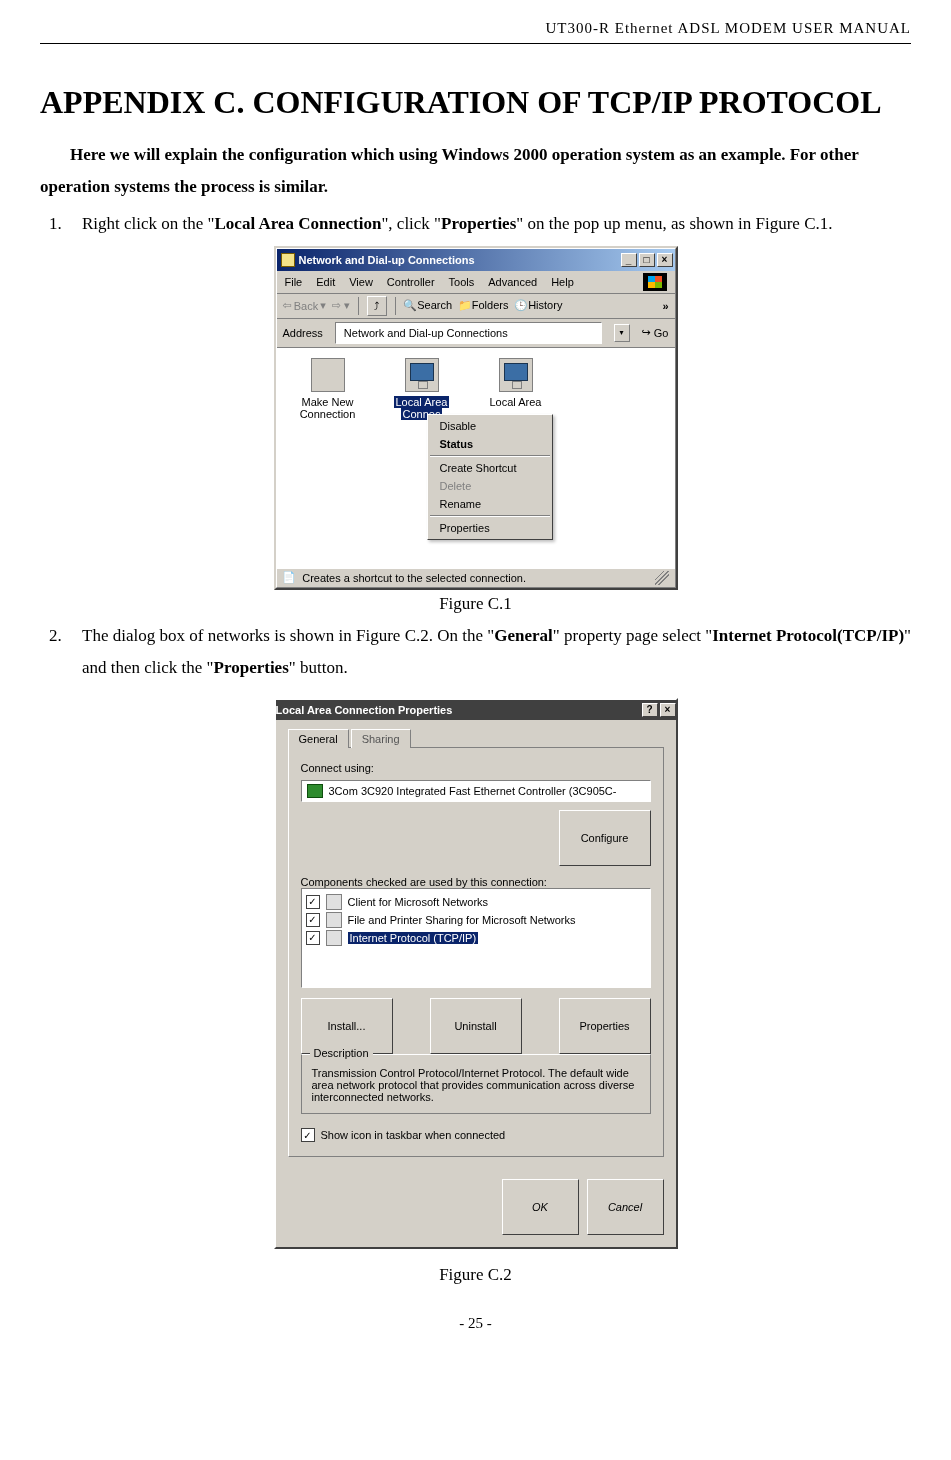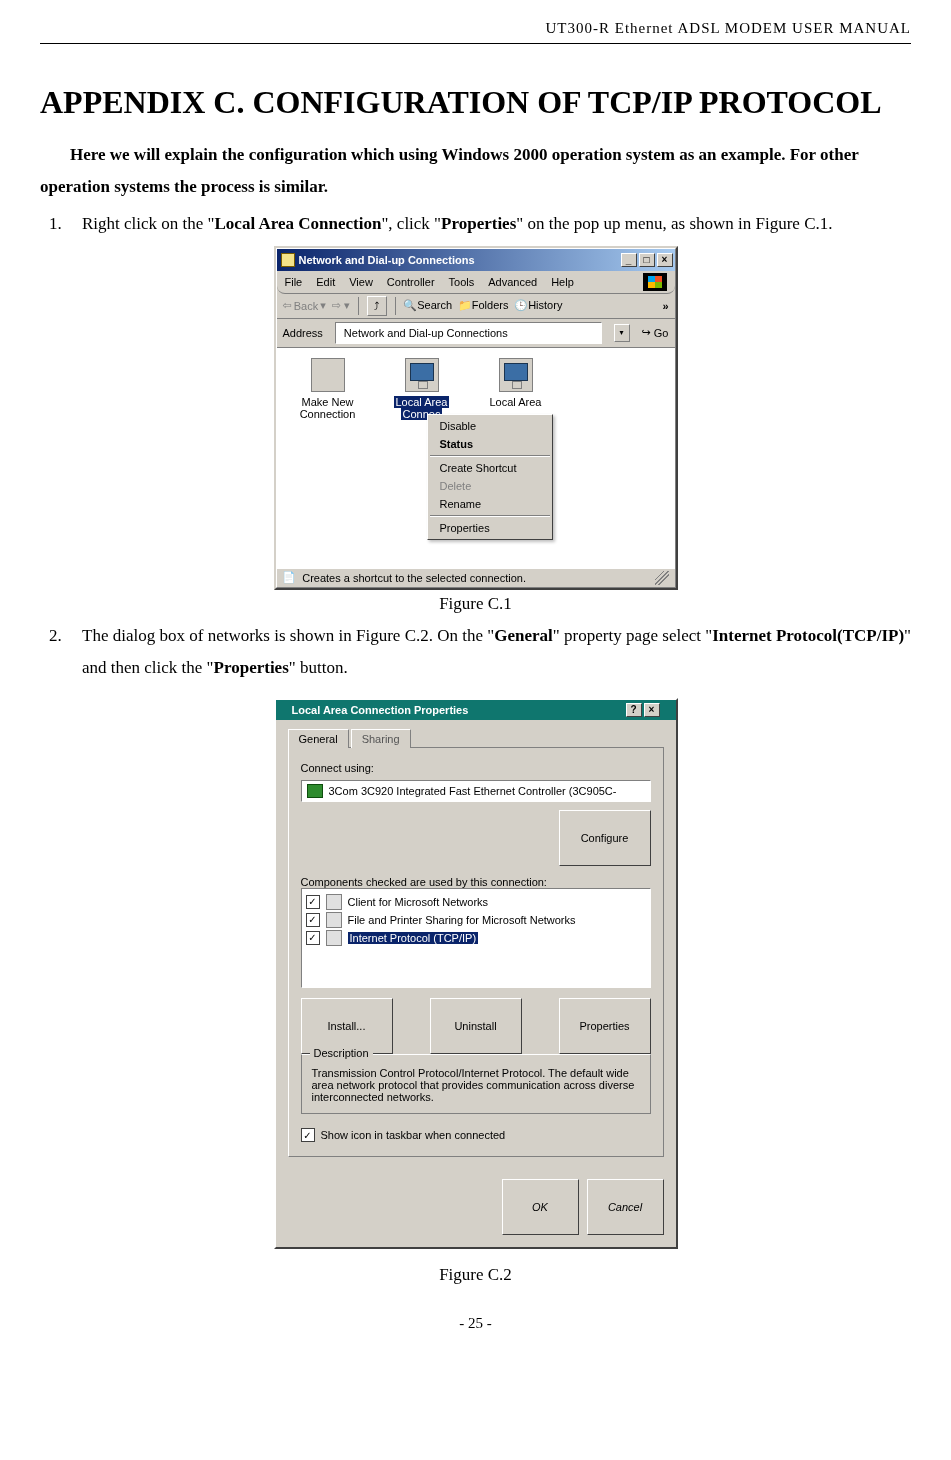--- a/index.html
+++ b/index.html
@@ -106,21 +106,20 @@
     font-size: 10px;
     color:#000;
     box-sizing: border-box;
   }
   .menubar {
     display: flex;
     gap: 14px;
     padding: 2px 8px;
     align-items: center;
     border-bottom: 1px solid #808080;
-    border-radius: 8px;
   }
   .menubar .win-logo {
     margin-left: auto;
     width: 24px; height: 18px;
     background: #000;
     display:flex; align-items:center; justify-content:center;
   }
   .win-logo .flag {
     width:14px;height:12px;
     background: conic-gradient(#f25022 0 25%, #7fba00 0 50%, #ffb900 0 75%,#00a4ef 0);
@@ -222,22 +221,22 @@
     display:inline-block;
     text-align:left;
     background:#d4d0c8;
     border:2px solid #404040;
     border-top-color:#fff;border-left-color:#fff;
     font-family: Tahoma, sans-serif;
     font-size:11px;
     width: 400px;
   }
   .dlg-title {
-    background:#0f766e;color:#fff;font-weight:bold;
-    padding:3px 16px;display:flex;align-items:center;
+    background:#404040;color:#fff;font-weight:bold;
+    padding:3px 0;display:flex;align-items:center;
   }
   .dlg-title .tbtns{margin-left:auto;display:flex;gap:2px;}
   .dlg-body { padding: 8px 12px 12px; }
   .tabstrip { display:flex; border-bottom:1px solid #808080; }
   .tab {
     padding:3px 10px;
     background:#d4d0c8;
     border:1px solid #808080;
     border-bottom:none;
     border-top-color:#fff;border-left-color:#fff;

